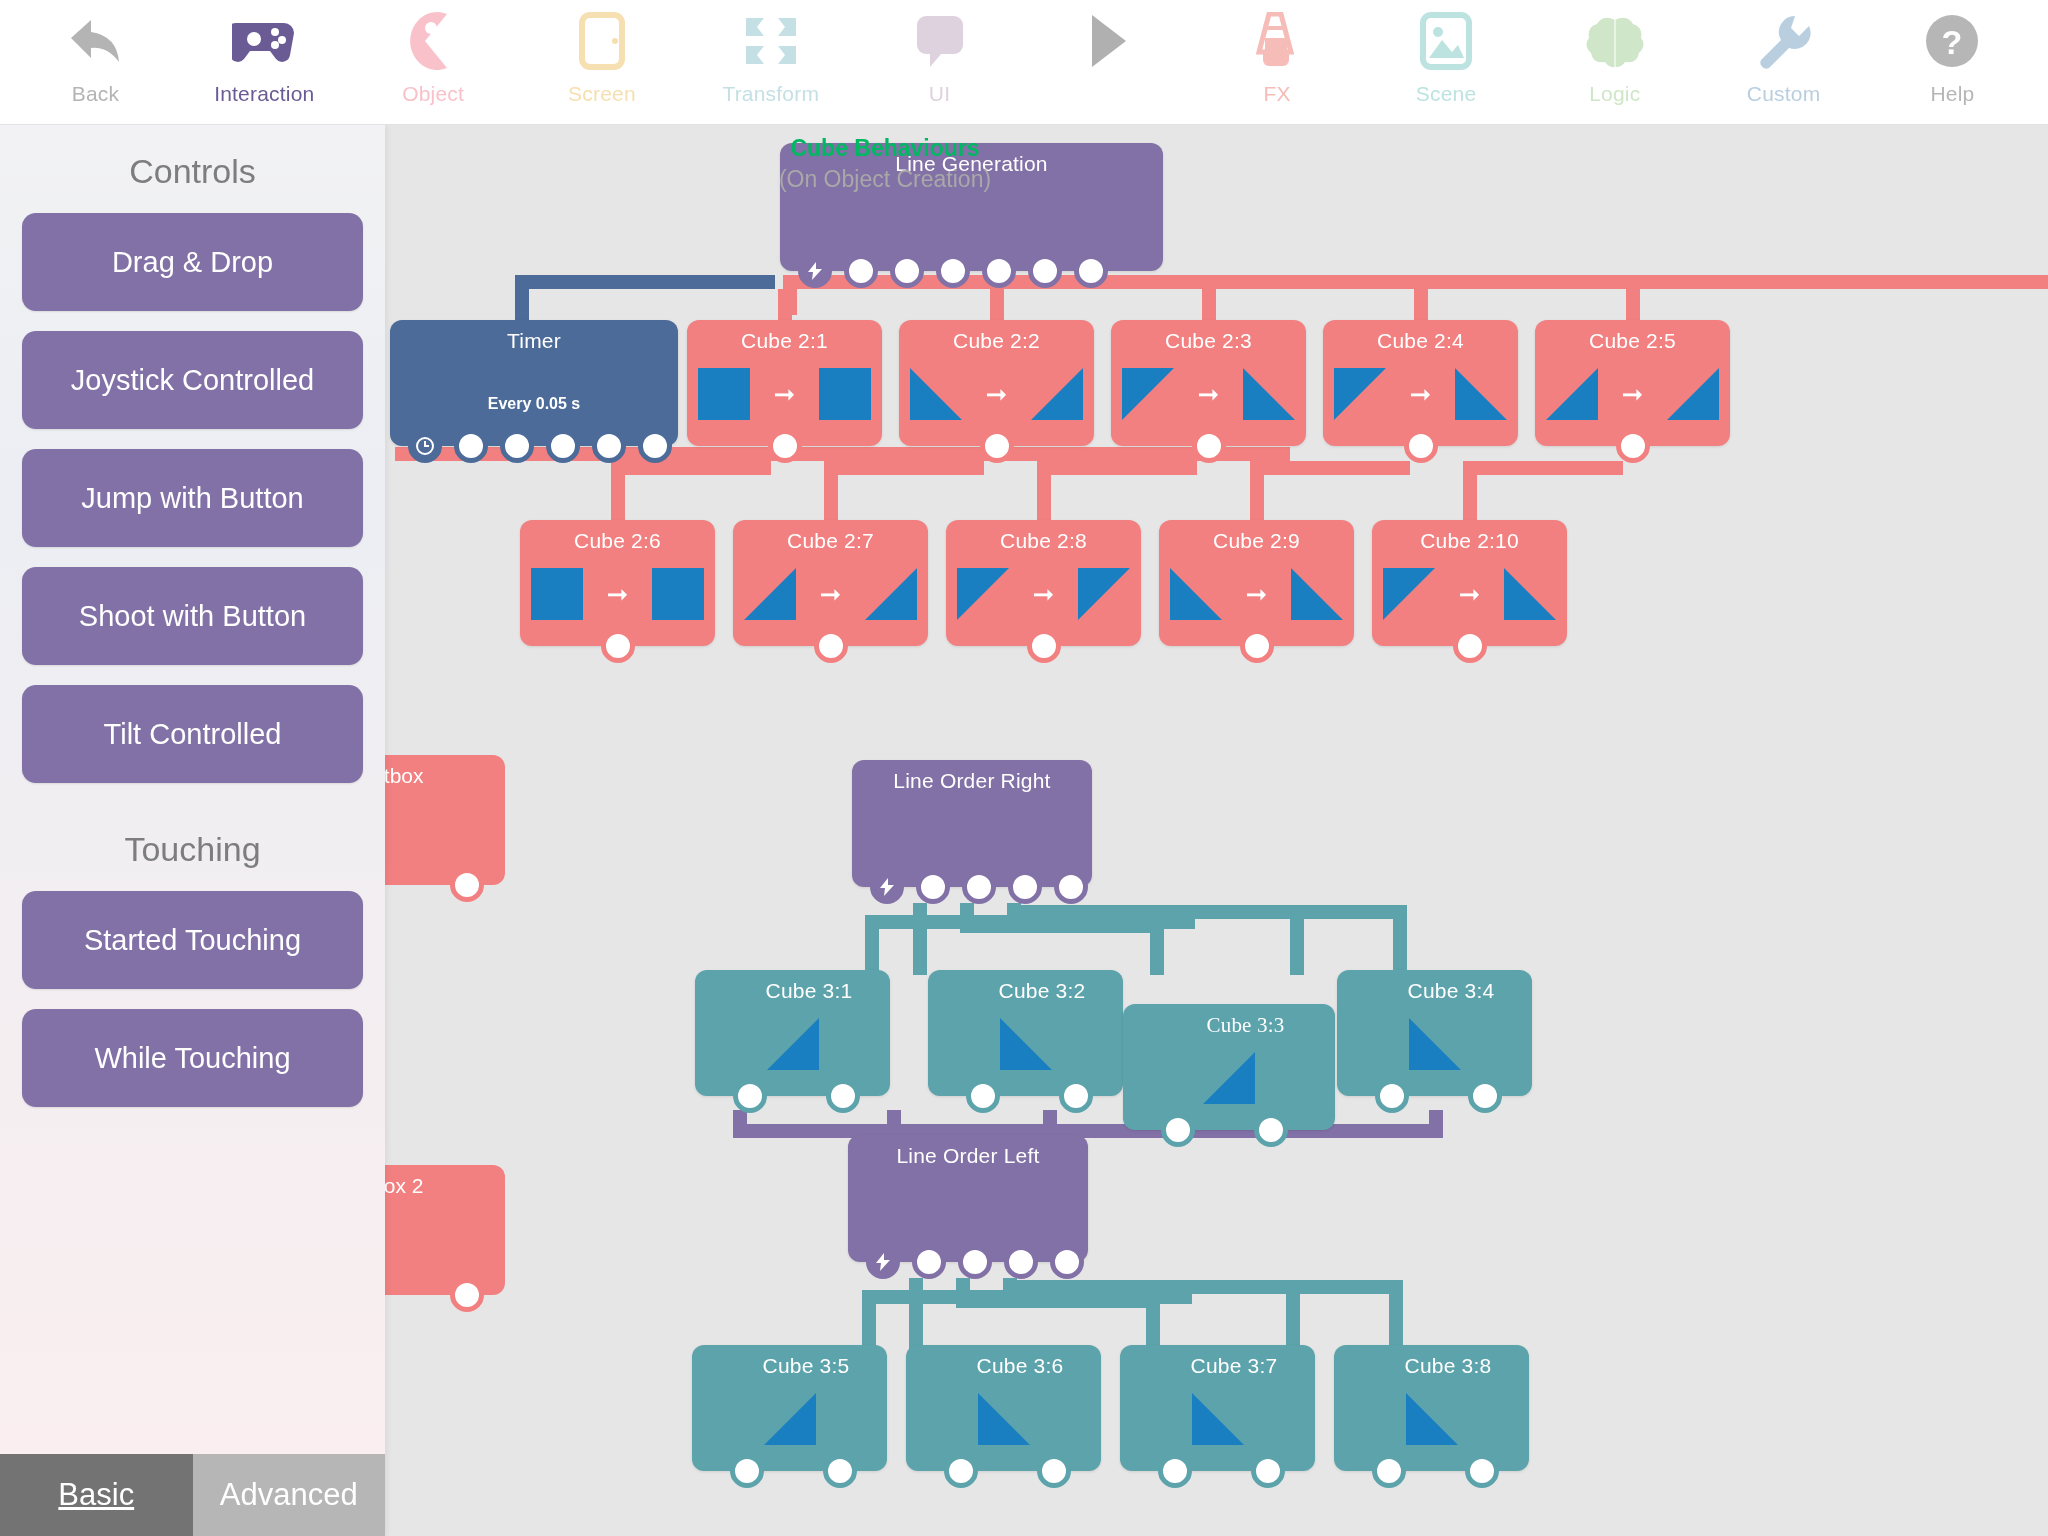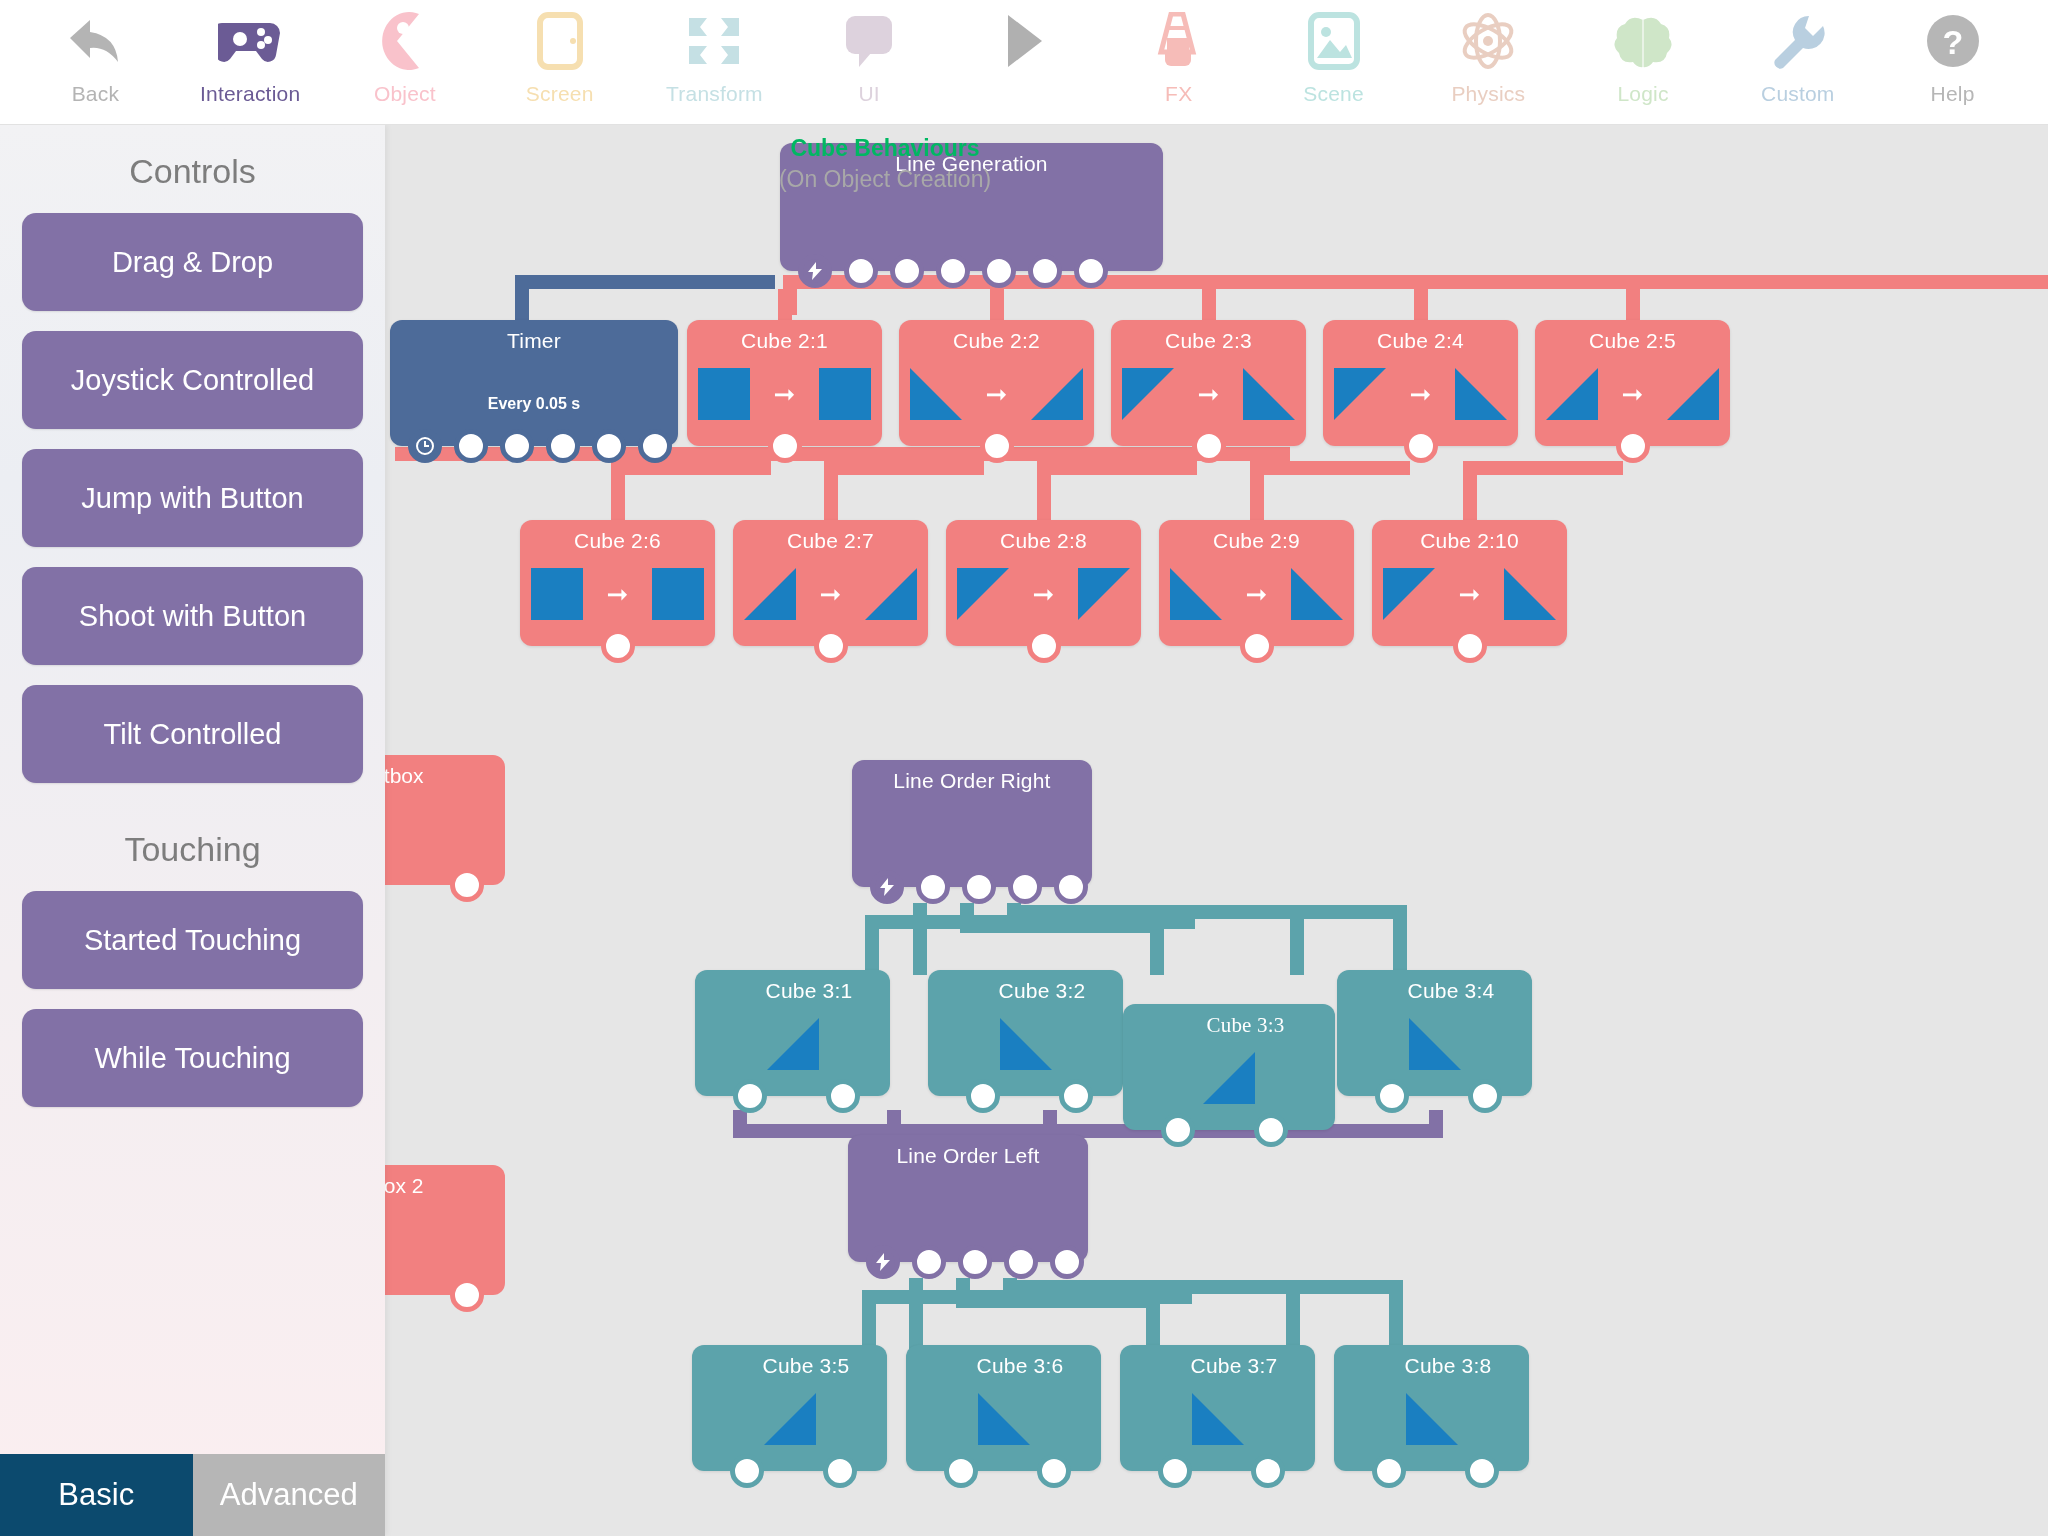--- a/index.html
+++ b/index.html
@@ -49,21 +49,21 @@
     display:flex; align-items:center; justify-content:center;
     cursor:pointer;
     box-shadow:0 1px 2px rgba(0,0,0,.10);
   }
   #bottom-tabs {
     position:absolute; left:0; bottom:0; width:385px; height:82px;
     display:flex; z-index:32;
   }
   .btab { flex:1; display:flex; align-items:center; justify-content:center;
     font-size:31px; cursor:pointer; }
-  .btab.active { background:#0c4a6e; color:#fff; }
+  .btab.active { background:#737373; color:#fff;text-decoration:underline; }
   .btab.inactive { background:#b6b6b6; color:#ffffff; }
 
   
   #canvas {
     position:absolute; left:385px; top:125px;
     width:1663px; height:1411px;
     background:#e6e6e6;
     overflow:hidden;
   }
   #world { position:absolute; left:0; top:0; width:1663px; height:1411px; }
@@ -200,31 +200,20 @@
     </div>
     <div class="tool">
       <span class="glyph">
         <svg width="52" height="58" viewBox="0 0 52 58">
           <rect x="3" y="3" width="46" height="52" rx="8" fill="none" stroke="#bce3e0" stroke-width="6"></rect>
           <circle cx="18" cy="20" r="5" fill="#bce3e0"></circle>
           <path d="M9 46 L22 28 L32 40 L38 33 L44 46 Z" fill="#bce3e0"></path>
         </svg>
       </span>
       <span class="tlabel" style="color:#bce3e0">Scene</span>
-    </div>
-    <div class="tool">
-      <span class="glyph">
-        <svg width="60" height="58" viewBox="0 0 60 58">
-          <ellipse cx="30" cy="29" rx="12" ry="26" fill="none" stroke="#e9cec1" stroke-width="4"></ellipse>
-          <ellipse cx="30" cy="29" rx="12" ry="26" fill="none" stroke="#e9cec1" stroke-width="4" transform="rotate(60 30 29)"></ellipse>
-          <ellipse cx="30" cy="29" rx="12" ry="26" fill="none" stroke="#e9cec1" stroke-width="4" transform="rotate(120 30 29)"></ellipse>
-          <circle cx="30" cy="29" r="5" fill="#e9cec1"></circle>
-        </svg>
-      </span>
-      <span class="tlabel" style="color:#e9cec1">Physics</span>
     </div>
     <div class="tool">
       <span class="glyph">
         <svg width="60" height="54" viewBox="0 0 60 54">
           <path d="M30 6 q-12 -6 -18 4 q-10 3 -8 14 q-6 7 2 15 q2 11 14 9 q4 6 10 5 z" fill="#cfe6c8"></path>
           <path d="M30 6 q12 -6 18 4 q10 3 8 14 q6 7 -2 15 q-2 11 -14 9 q-4 6 -10 5 z" fill="#cfe6c8"></path>
           <path d="M30 6 v47" stroke="#fff" stroke-width="2" opacity=".55"></path>
         </svg>
       </span>
       <span class="tlabel" style="color:#cfe6c8">Logic</span>

